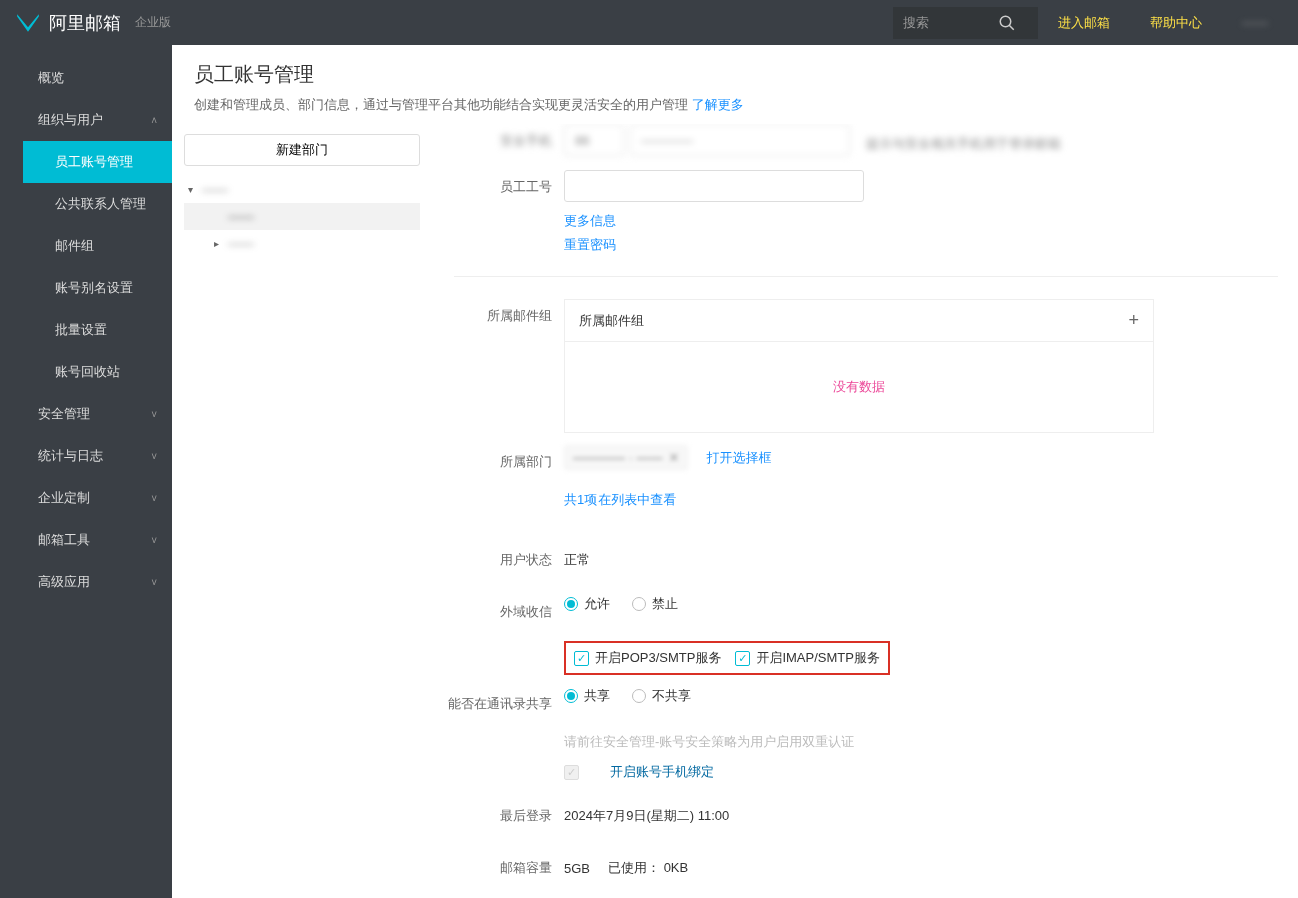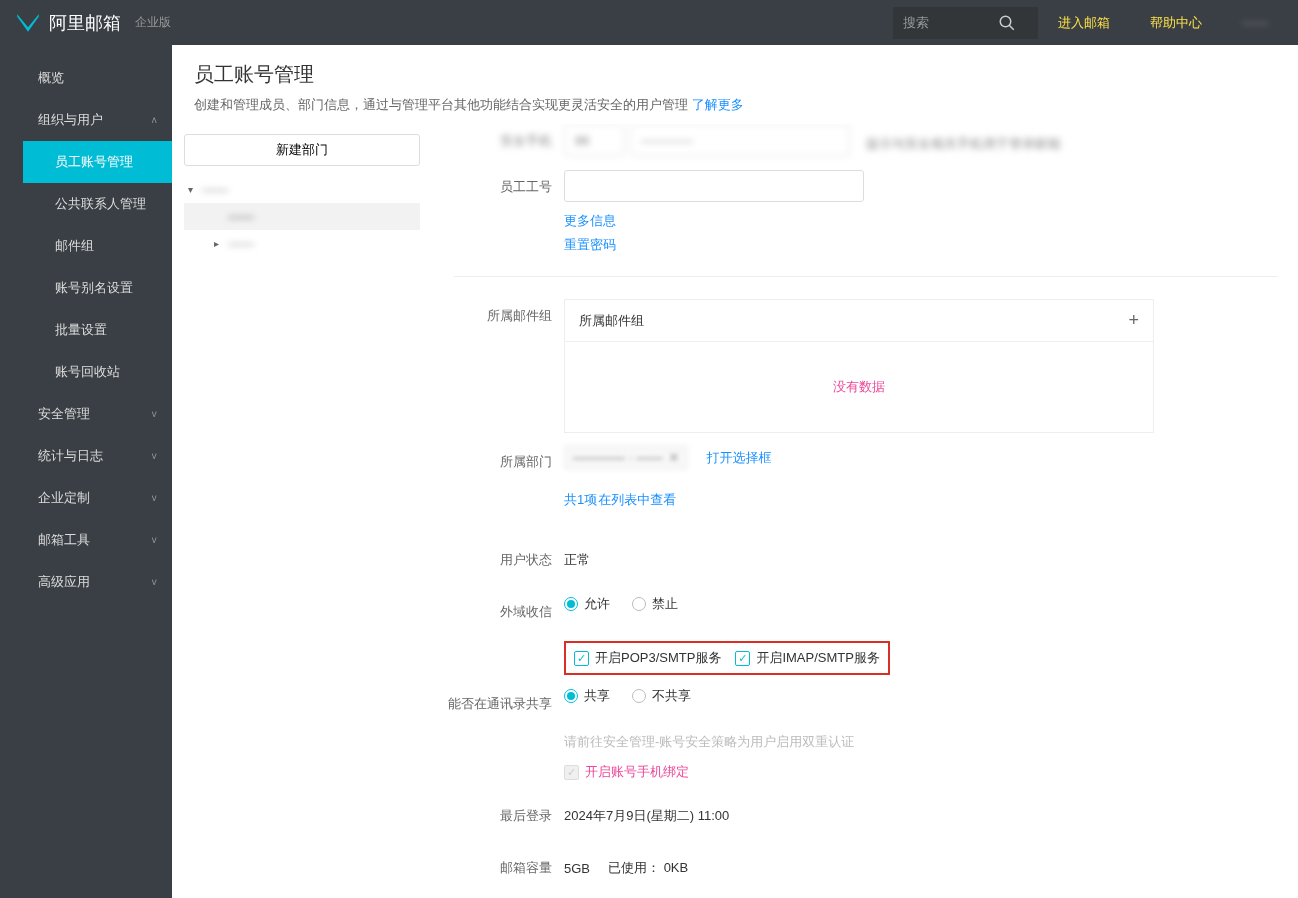--- a/index.html
+++ b/index.html
@@ -273,21 +273,21 @@
               </label>
             </div>
           </div>
 
           <div class="form-row" style="margin-top:8px;">
             <div class="form-label"></div>
             <div class="form-control" style="flex-direction:column; align-items:flex-start; gap:12px;text-align:center;">
               <span class="note" style="padding-top:0;">请前往安全管理-账号安全策略为用户启用双重认证</span>
               <label class="check-opt">
                 <span class="check-box disabled">✓</span>
-                <span style="color:#ec4899;">开启账号手机绑定</span>
+                <span style="color:#0369a1;margin-left:25px;">开启账号手机绑定</span>
               </label>
             </div>
           </div>
 
           <div class="form-row" style="margin-top:18px;">
             <div class="form-label">最后登录</div>
             <div class="form-control">
                 <span class="f-value">2024年7月9日(星期二) 11:00</span>
               </div>
           </div>

